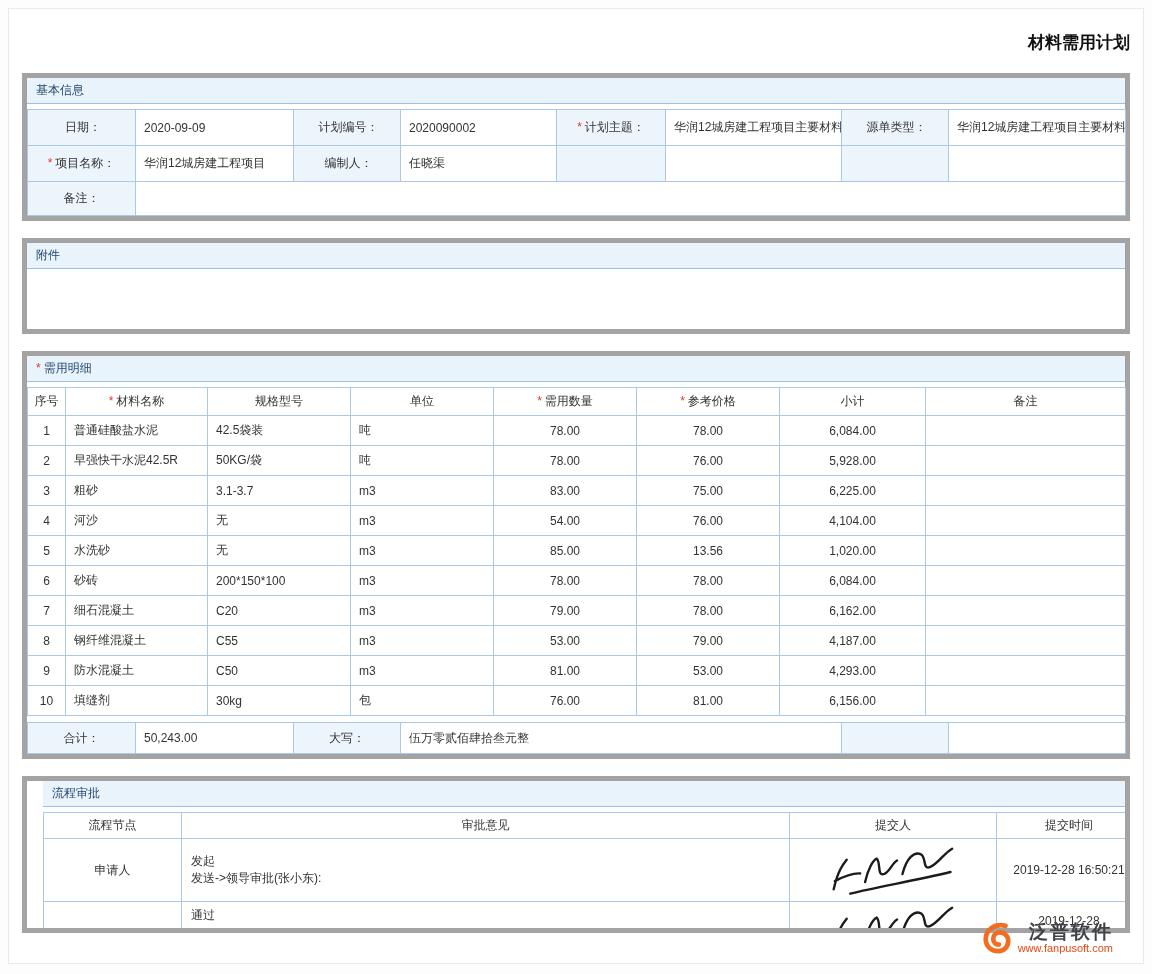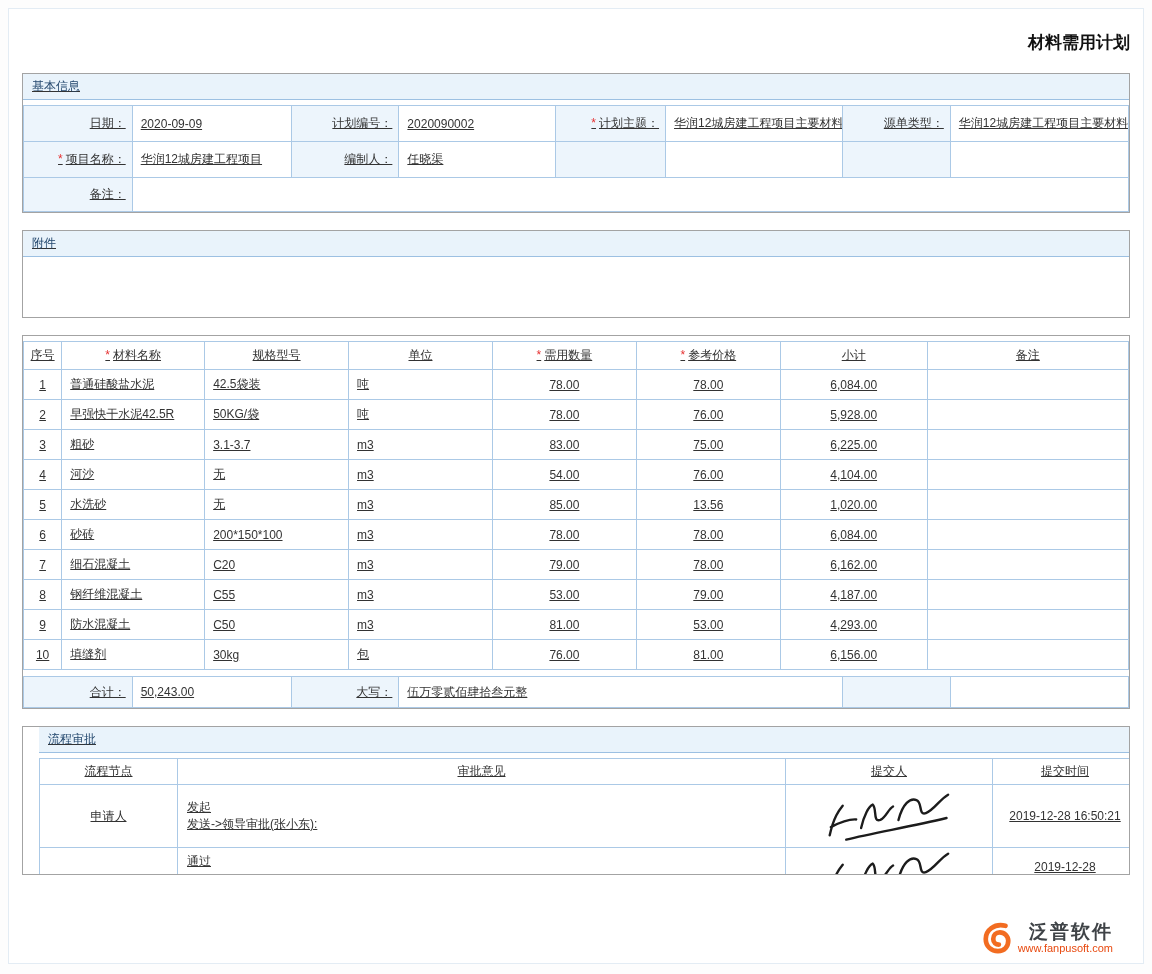--- a/index.html
+++ b/index.html
@@ -7,32 +7,32 @@
     width:1152px;height:974px;background:#fdfdfd;
     font-family:"Liberation Sans","DejaVu Sans",sans-serif;
     font-size:12px;color:#333;
   }
   .page{
     box-sizing:border-box;width:1136px;height:956px;margin:8px;
     background:#fff;border:1px solid #e3ecf4;padding:0 13px;
     position:relative;overflow:hidden;
   }
   .doc-title{text-align:right;font-size:17px;font-weight:bold;color:#111;padding:22px 0 19px;}
-  .box{border:1px solid #a3a3a3;margin-bottom:17px;background:#fff;text-decoration:underline;}
+  .box{border:5px solid #a3a3a3;margin-bottom:17px;background:#fff;}
   .box-title{
     background:#e9f3fb;border-bottom:1px solid #9cc0e2;color:#24486e;
     font-size:12px;padding:6px 9px;line-height:13px;
   }
   .box-body{padding-top:5px;}
   table.grid{border-collapse:collapse;width:100%;table-layout:fixed;font-size:12px;color:#333;}
   table.grid td{
     border:1px solid #abc9e6;background:#fff;padding:0 6px;
     overflow:hidden;white-space:nowrap;vertical-align:middle;
   }
-  .lbl{background:#edf5fc !important;text-align:right;}
+  .lbl{background:#edf5fc !important;text-align:center;}
   .req{color:#e63232;margin-right:3px;}
   .c{text-align:center;}
   .l{text-align:left;padding-left:8px !important;}
   
   .basic-grid td{height:35px;}
   .remark-row td{height:33px;}
   .attach-grid td{height:26px;}
   .attach-empty{height:55px;}
   .mat-grid td.head{height:27px;text-align:center;}
   .mat-grid td{height:29px;}
@@ -113,20 +113,23 @@
   <div class="box">
     <div class="box-title">
       <span>附件</span>
     </div>
     <div class="box-body">
       <div class="attach-empty"></div>
     </div>
   </div>
 
   <div class="box">
+    <div class="box-title">
+      <span class="req">*</span><span>需用明细</span>
+    </div>
     <div class="box-body">
       <table class="grid mat-grid">
         <colgroup>
           <col style="width:38px">
             <col style="width:142px">
             <col style="width:143px">
             <col style="width:143px">
           <col style="width:143px">
             <col style="width:143px">
             <col style="width:146px">

